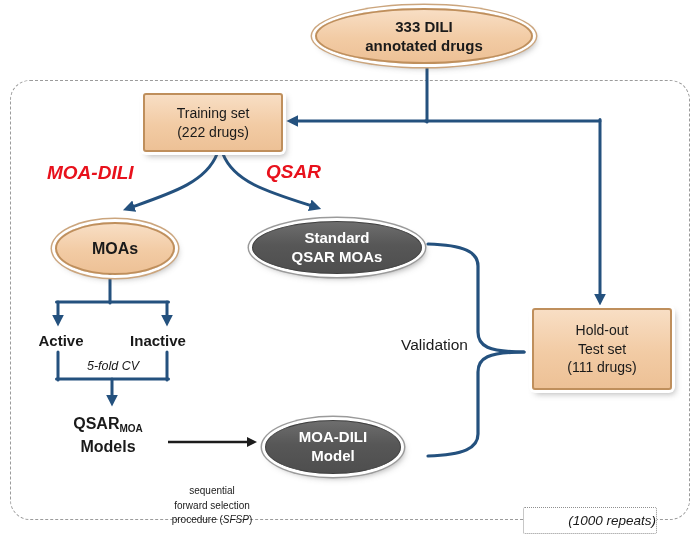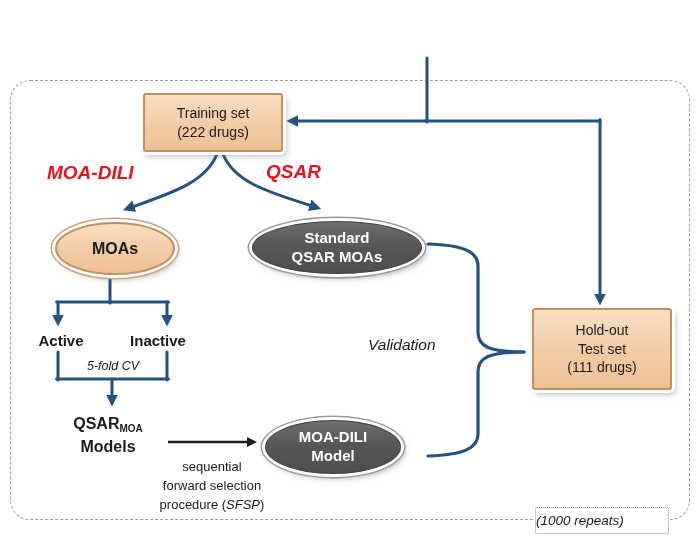--- a/index.html
+++ b/index.html
@@ -42,26 +42,26 @@
   .mdm{left:265px;top:420px;width:134px;height:52px;}
 
   
   .lbl{position:absolute;}
   .red-lbl{color:#e8111c;font-weight:bold;font-style:italic;font-size:19px;}
   .bold-lbl{font-weight:bold;font-size:15px;text-align:center;}
   .ital{font-style:italic;}
   .cv{font-size:12.5px;text-align:center;}
   .qm{left:46px;top:413px;width:124px;text-align:center;font-weight:bold;font-size:16px;line-height:1.4;}
   .qm .sub{font-size:10px;vertical-align:-3px;}
-  .sfsp{left:150px;top:458px;width:124px;text-align:center;font-size:13px;line-height:1.45;}
-  .validation{left:368px;top:336px;width:100px;text-align:left;font-style:italic;font-size:15.5px;}
+  .sfsp{left:150px;top:484px;width:124px;text-align:center;font-size:10px;line-height:1.45;}
+  .validation{left:368px;top:336px;width:100px;text-align:right;font-size:15.5px;}
   .repeats{
-    position:absolute;left:535px;top:507px;width:132px;height:25px;
+    position:absolute;left:523px;top:507px;width:132px;height:25px;
     background:#ffffff;border:1.4px dotted #8f8f8f;border-radius:2px;
-    display:flex;align-items:center;justify-content:flex-start;
+    display:flex;align-items:center;justify-content:flex-end;
     font-style:italic;font-size:13.5px;z-index:5;
   }
   .z2{z-index:2;}
 </style>
 </head>
 <body>
 
 <div class="stage">
 
   <div class="frame"></div>
@@ -91,20 +91,24 @@
       <path d="M 56.5 379 L 168.5 379"></path>
       <path d="M 112 379 L 112 397" marker-end="url(#ab)"></path>
       <path stroke-width="3.2" d="M 428 244 C 464 245 478 252 478 266 L 478 332 C 478 346 488 352 524 352"></path>
       <path stroke-width="3.2" d="M 428 456 C 464 455 478 448 478 434 L 478 372 C 478 358 488 352 524 352"></path>
     </g>
     <g stroke="#1c1c1c" stroke-width="2.5" fill="none">
       <path d="M 168 442 L 249 442" marker-end="url(#ak)"></path>
     </g>
   </svg>
 
+  <div class="node oval peach t-oval z2">
+    <span>333 DILI</span>
+    <span>annotated drugs</span>
+  </div>
 
   <div class="node peach box t-box z2">
     <span>Training set</span>
     <span>(222 drugs)</span>
   </div>
 
   <div class="node peach box h-box z2">
     <span>Hold-out</span>
     <span>Test set</span>
     <span>(111 drugs)</span>

